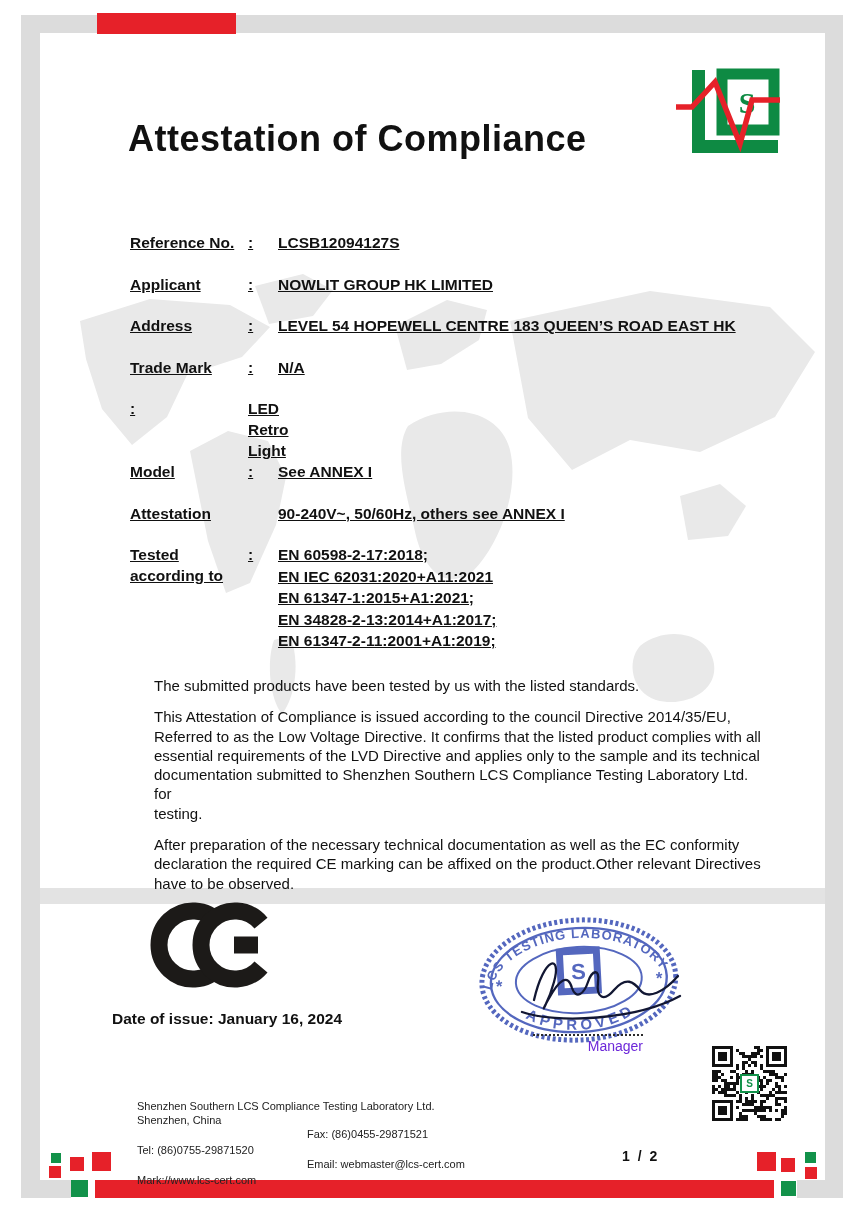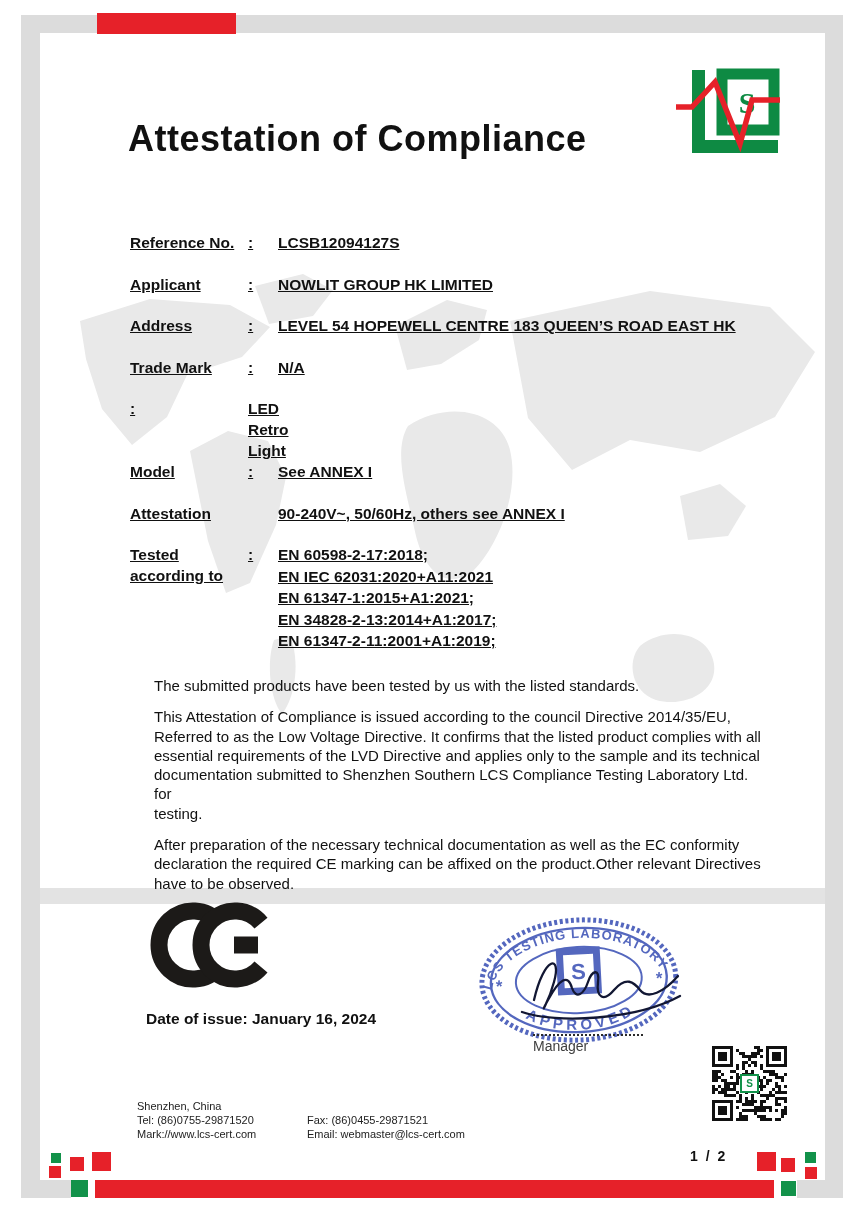--- a/index.html
+++ b/index.html
@@ -22,40 +22,40 @@
   .frow .lbl{white-space:normal;}
   .std-line{line-height:21.5px;}
   
   .map{position:absolute;left:40px;top:266px;width:785px;height:640px;z-index:0;}
   .layer{position:relative;z-index:2;}
   
   .paras{position:absolute;left:130px;top:676px;width:609px;font-size:15px;line-height:19.3px;margin-left:24px;}
   .paras p{margin:0 0 12px 0;white-space:pre-line;}
   
   .ce{position:absolute;left:150px;top:902px;}
-  .dateline{position:absolute;left:146px;top:1010px;font-size:15.5px;font-weight:bold;}
+  .dateline{position:absolute;left:112px;top:1010px;font-size:15.5px;font-weight:bold;}
   
   .stamp{position:absolute;left:474px;top:916px;opacity:.88;transform:rotate(-3deg);}
   .sig{position:absolute;left:512px;top:938px;}
   .dotline{position:absolute;left:533px;top:1018px;width:110px;height:16px;
            border-bottom:2px dotted #2b2b2b;}
-  .manager{position:absolute;left:533px;top:1038px;width:110px;text-align:left;
-           font-size:14px;color:#404040;}
+  .manager{position:absolute;left:533px;top:1038px;width:110px;text-align:right;
+           font-size:14px;color:#6d28d9;}
   
   .qr{position:absolute;left:712px;top:1046px;width:75px;height:75px;background:#fff;}
   .qr svg{display:block;}
   .qr-logo{position:absolute;left:28px;top:28px;width:19px;height:19px;background:#fff;
            border:2px solid var(--green,#12924a);box-sizing:border-box;
            display:flex;align-items:center;justify-content:center;
            font-size:10px;font-weight:bold;color:var(--green,#12924a);}
   
   .footer{position:absolute;left:137px;top:1100px;width:680px;font-size:11px;line-height:13.9px;color:#222;}
   .footer .cols{display:flex;}
-  .footer .c1{width:170px;}
-  .pagenum{position:absolute;left:690px;top:1148px;font-size:14px;font-weight:bold;letter-spacing:2px;}
+  .footer .c1{width:170px;margin-top:16px;}
+  .pagenum{position:absolute;left:622px;top:1148px;font-size:14px;font-weight:bold;letter-spacing:2px;}
 </style>
 </head>
 <body>
 
 <div class="page">
 
   <div class="bar" style="left:21px;top:15px;width:822px;height:18px;"></div>
   <div class="bar" style="left:21px;top:15px;width:19px;height:1183px;"></div>
   <div class="bar" style="left:825px;top:15px;width:18px;height:1183px;"></div>
   <div class="topbar-red" style="left:97px;top:13px;width:139px;height:21px;"></div>
@@ -486,20 +486,21 @@
         <rect x="51" y="72" width="3" height="3" fill="#111"></rect>
         <rect x="54" y="72" width="3" height="3" fill="#111"></rect>
         <rect x="57" y="72" width="3" height="3" fill="#111"></rect>
         <rect x="63" y="72" width="3" height="3" fill="#111"></rect>
         <rect x="66" y="72" width="3" height="3" fill="#111"></rect>
       </svg>
     <div class="qr-logo">S</div>
   </div>
 
   <div class="footer layer">
+    <div>Shenzhen Southern LCS Compliance Testing Laboratory Ltd.</div>
     <div>Shenzhen, China</div>
     <div class="cols">
       <span class="c1">Tel: (86)0755-29871520</span>
       <span>Fax: (86)0455-29871521</span>
     </div>
     <div class="cols">
       <span class="c1">Mark://www.lcs-cert.com</span>
       <span>Email: webmaster@lcs-cert.com</span>
     </div>
   </div>

